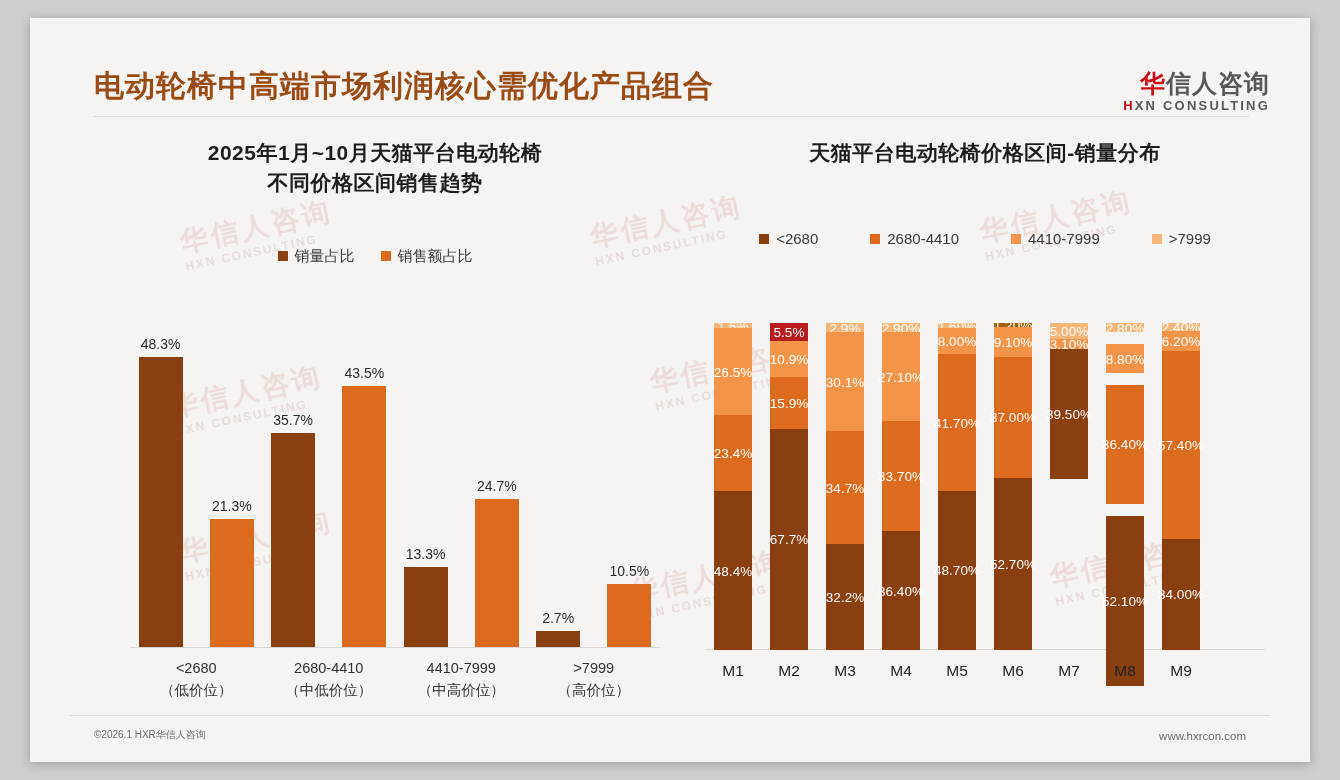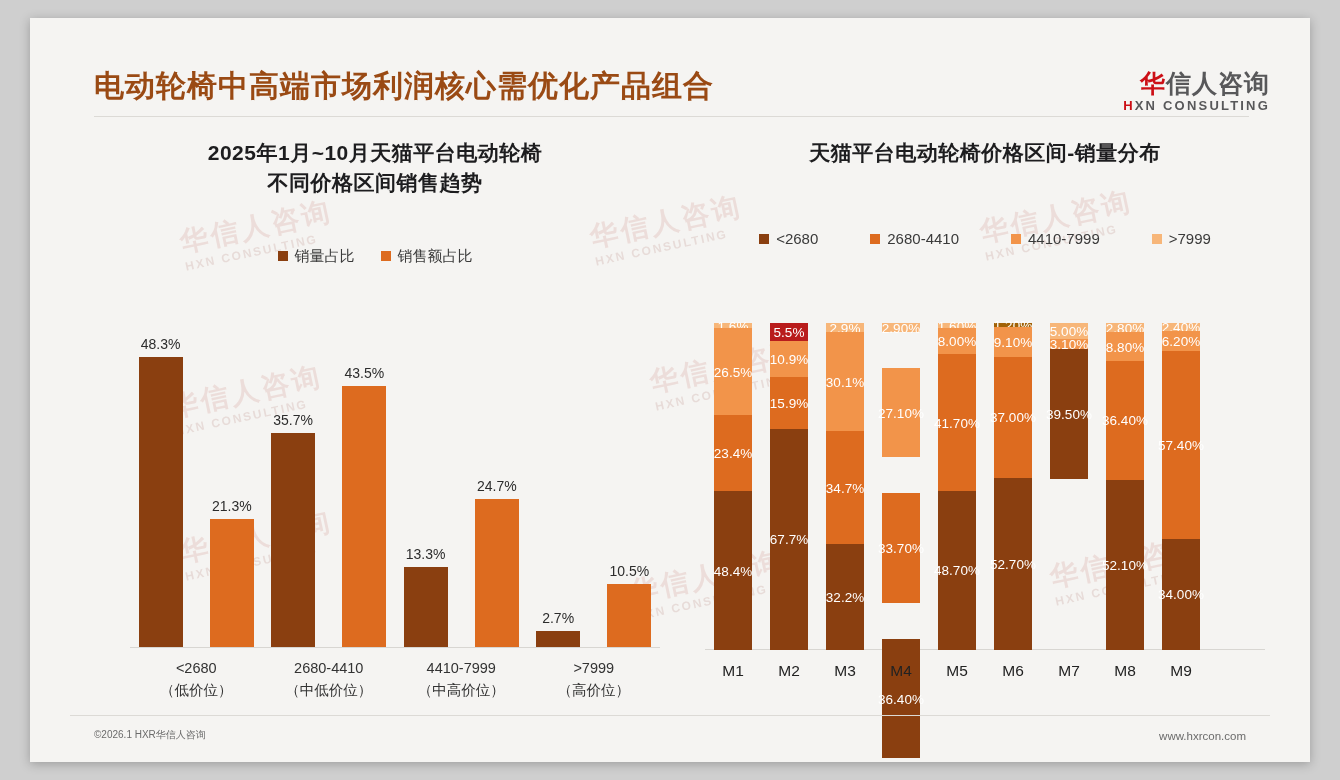--- a/index.html
+++ b/index.html
@@ -266,21 +266,21 @@
             <div class="seg-label">30.1%</div>
           </div>
           <div class="seg" style="flex: 0 0 34.7%; background: rgb(221, 107, 31);">
             <div class="seg-label">34.7%</div>
           </div>
           <div class="seg" style="flex: 0 0 32.2%; background: rgb(138, 63, 16);">
             <div class="seg-label">32.2%</div>
           </div>
           <div class="month-label">M3</div>
         </div>
-        <div class="stack" style="left: calc(35% - 19px); gap: 36px;">
+        <div class="stack" style="left: calc(35% - 19px);">
           <div class="seg" style="flex: 0 0 2.9%; background: rgb(247, 182, 121);">
             <div class="seg-label">2.90%</div>
           </div>
           <div class="seg" style="flex: 0 0 27.1%; background: rgb(242, 148, 74);">
             <div class="seg-label">27.10%</div>
           </div>
           <div class="seg" style="flex: 0 0 33.7%; background: rgb(221, 107, 31);">
             <div class="seg-label">33.70%</div>
           </div>
           <div class="seg" style="flex: 0 0 36.4%; background: rgb(138, 63, 16);">
@@ -323,21 +323,21 @@
             <div class="seg-label">5.00%</div>
           </div>
           <div class="seg" style="flex: 0 0 3.1%; background: rgb(242, 148, 74);">
             <div class="seg-label">3.10%</div>
           </div>
           <div class="seg" style="flex: 0 0 39.5%; background: rgb(138, 63, 16);">
             <div class="seg-label">39.50%</div>
           </div>
           <div class="month-label">M7</div>
         </div>
-        <div class="stack" style="left: calc(75% - 19px);">
+        <div class="stack" style="left: calc(75% - 19px); gap: 12px;">
           <div class="seg" style="flex: 0 0 2.8%; background: rgb(247, 182, 121);">
             <div class="seg-label">2.80%</div>
           </div>
           <div class="seg" style="flex: 0 0 8.8%; background: rgb(242, 148, 74);">
             <div class="seg-label">8.80%</div>
           </div>
           <div class="seg" style="flex: 0 0 36.4%; background: rgb(221, 107, 31);">
             <div class="seg-label">36.40%</div>
           </div>
           <div class="seg" style="flex: 0 0 52.1%; background: rgb(138, 63, 16);">

